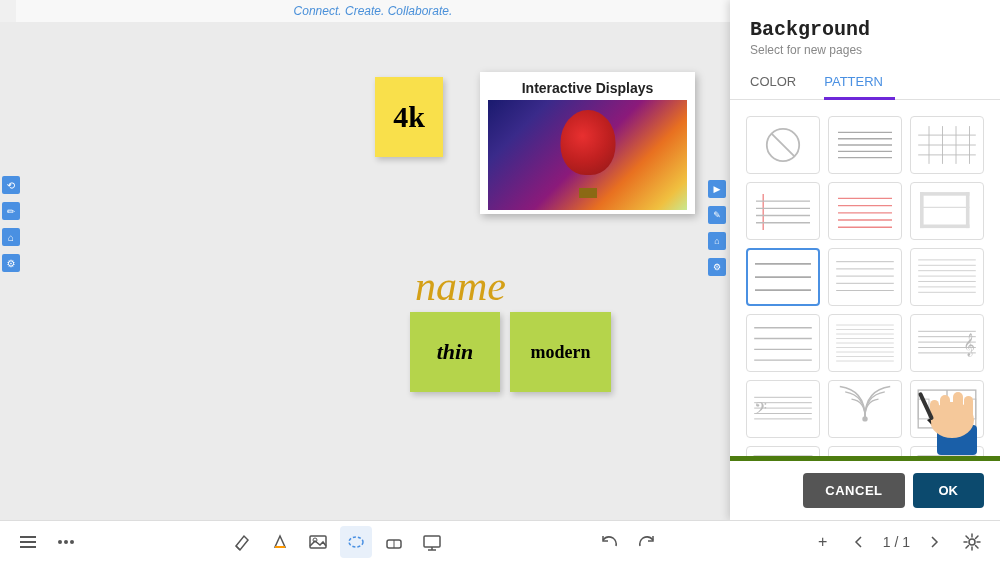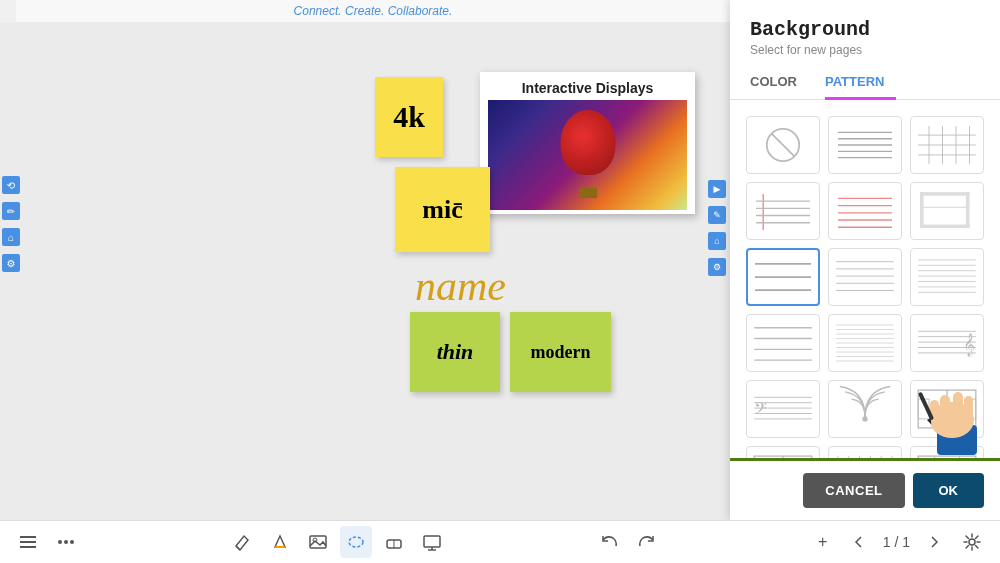--- a/index.html
+++ b/index.html
@@ -174,31 +174,31 @@
     
     .panel-tabs {
       display: flex;
       padding: 0 20px;
       border-bottom: 1px solid #e0e0e0;
       margin-bottom: 12px;
     }
     .tab {
       padding: 8px 12px 8px 0;
       font-size: 13px;
-      font-weight: 700;
+      font-weight: 400;
       color: #666;
       cursor: pointer;
       margin-right: 16px;
       border-bottom: 3px solid transparent;
       position: relative;
       top: 1px;
     }
     .tab.active {
       color: #4a90e2;
-      border-bottom: 3px solid #d946ef;
+      border-bottom: 3px solid #6d28d9;
     }
 
     
     .pattern-grid {
       display: grid;
       grid-template-columns: repeat(3, 1fr);
       gap: 8px;
       padding: 4px 16px 8px 16px;
       flex: 1;
       overflow: hidden;
@@ -224,21 +224,21 @@
       width: 100%; height: 100%;
     }
 
     
     .panel-footer {
       padding: 12px 16px;
       display: flex;
       align-items: center;
       justify-content: flex-end;
       gap: 8px;
-      border-top: 3px solid #4d7c0f;
+      border-top: 5px solid #4d7c0f;
     }
 
     .btn-cancel {
       background: #555;
       color: white;
       border: none;
       border-radius: 4px;
       padding: 10px 22px;
       font-size: 13px;
       font-weight: 600;
@@ -332,23 +332,20 @@
       <div class="display-card-image">
         <div class="balloon"></div>
         <div class="balloon-basket"></div>
       </div>
     </div>
 
     <div class="sticky sticky-yellow sticky-4k">
       <span>4k</span>
     </div>
 
-    <div class="sticky sticky-yellow sticky-mic">
-      <span>mic̄</span>
-    </div>
 
     <div class="name-text">
       <span>name</span>
     </div>
 
     <div class="sticky sticky-green sticky-thin">
       <span>thin</span>
     </div>
 
     <div class="sticky sticky-green sticky-modern">

